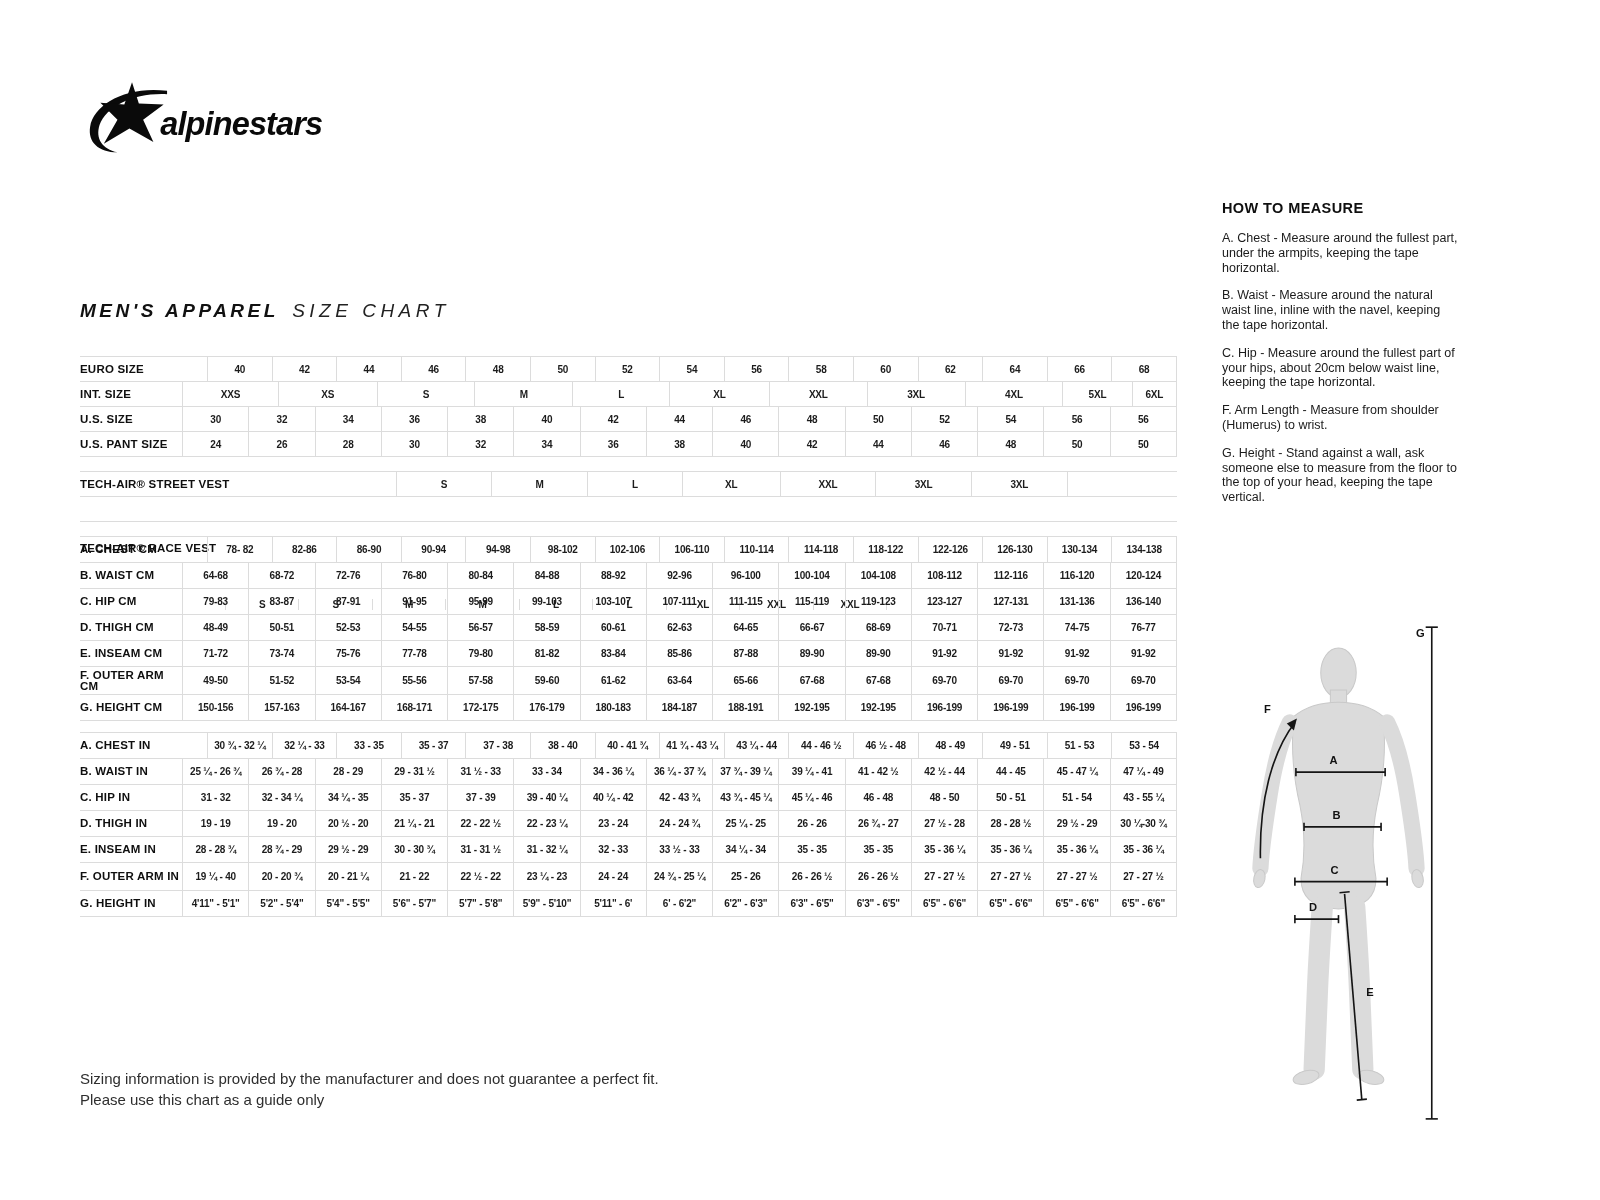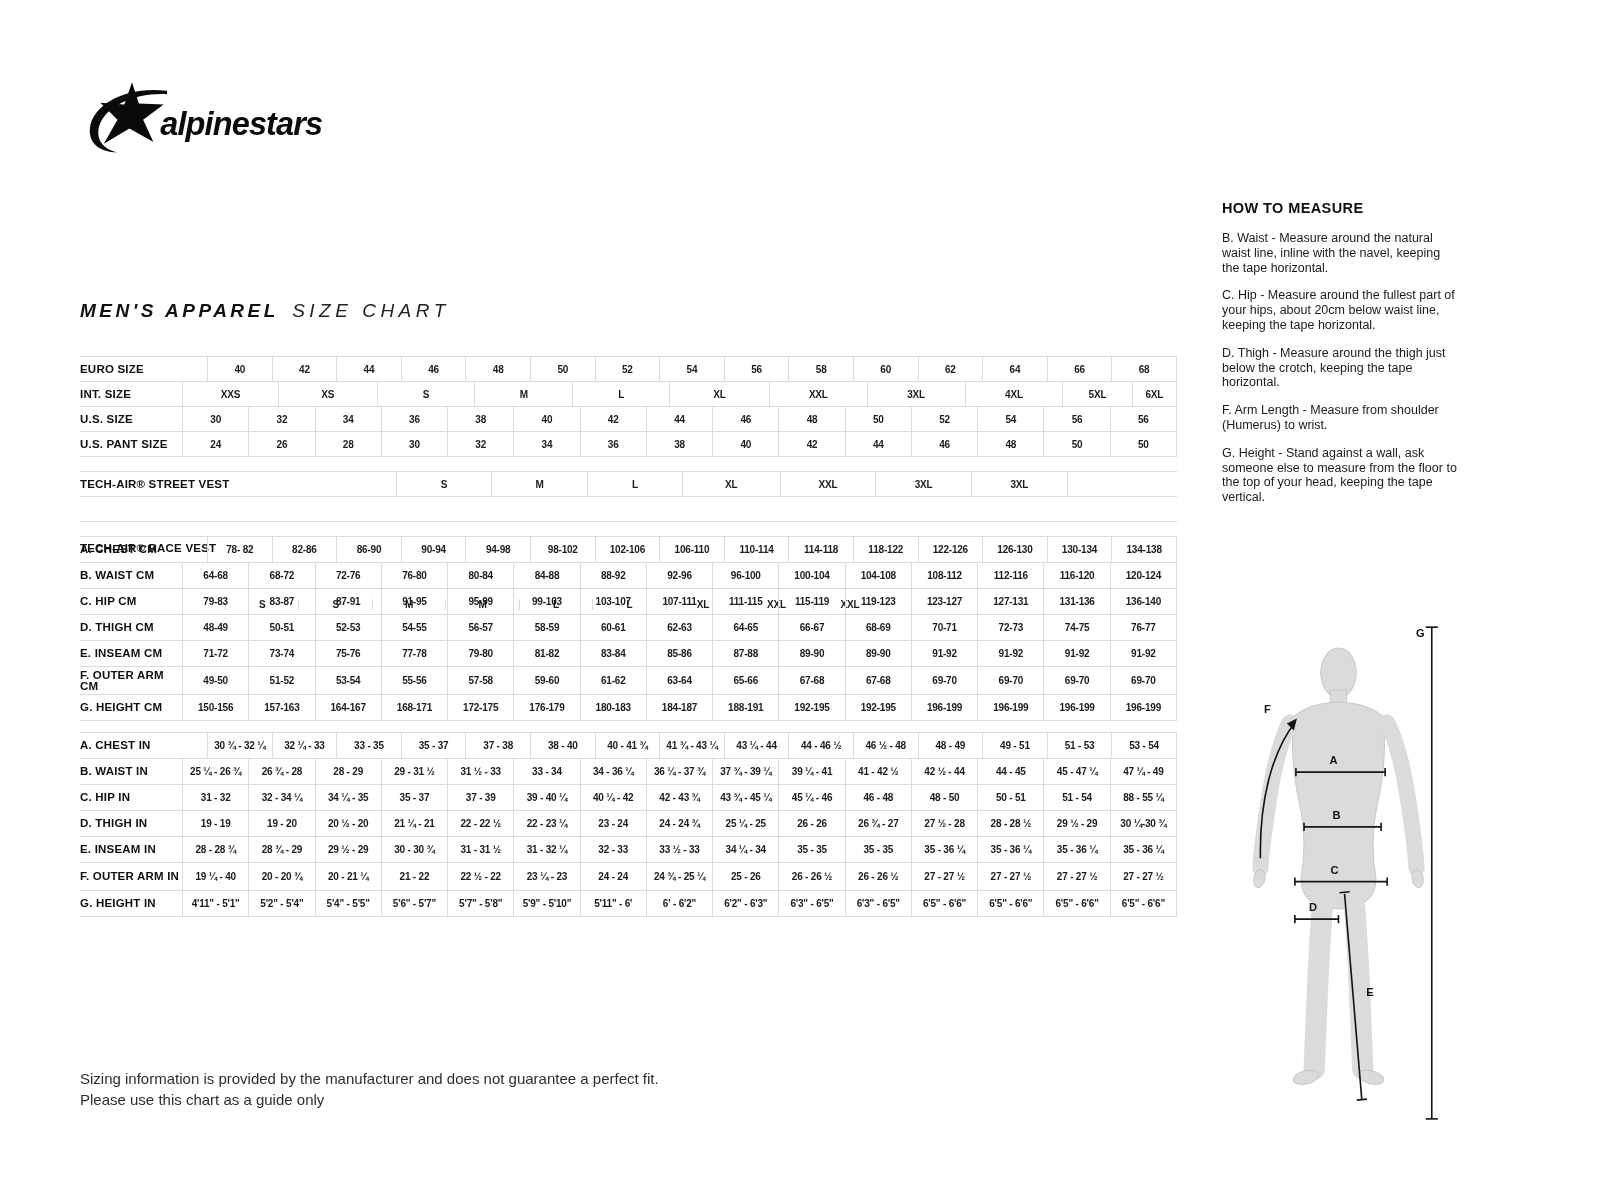--- a/index.html
+++ b/index.html
@@ -395,21 +395,21 @@
           <div class="t-cell bl" style="flex: 66.33 0 0px;">37 - 39</div>
           <div class="t-cell bl" style="flex: 66.33 0 0px;">39 - 40 ¼</div>
           <div class="t-cell bl" style="flex: 66.33 0 0px;">40 ¼ - 42</div>
           <div class="t-cell bl" style="flex: 66.33 0 0px;">42 - 43 ¾</div>
           <div class="t-cell bl" style="flex: 66.33 0 0px;">43 ¾ - 45 ¼</div>
           <div class="t-cell bl" style="flex: 66.33 0 0px;">45 ¼ - 46</div>
           <div class="t-cell bl" style="flex: 66.33 0 0px;">46 - 48</div>
           <div class="t-cell bl" style="flex: 66.33 0 0px;">48 - 50</div>
           <div class="t-cell bl" style="flex: 66.33 0 0px;">50 - 51</div>
           <div class="t-cell bl" style="flex: 66.33 0 0px;">51 - 54</div>
-          <div class="t-cell bl br" style="flex: 66.33 0 0px;">88 - 55 ¼</div>
+          <div class="t-cell bl br" style="flex: 66.33 0 0px;">43 - 55 ¼</div>
         </div>
       </div>
       <div class="t-row" style="height: 25px;">
         <div class="t-label">
           <span class="lbl">D. THIGH IN</span>
         </div>
         <div class="t-cells">
           <div class="t-cell bl" style="flex: 66.33 0 0px;">19 - 19</div>
           <div class="t-cell bl" style="flex: 66.33 0 0px;">19 - 20</div>
           <div class="t-cell bl" style="flex: 66.33 0 0px;">20 ½ - 20</div>
@@ -492,23 +492,23 @@
           <div class="t-cell bl" style="flex: 66.33 0 0px;">6'5" - 6'6"</div>
           <div class="t-cell bl br" style="flex: 66.33 0 0px;">6'5" - 6'6"</div>
         </div>
       </div>
     </div>
   </div>
 
 <div class="measure">
   <div class="m-head">HOW TO MEASURE</div>
   <div id="measure-list">
+      <div class="m-item">A. Chest - Measure around the fullest part, under the armpits, keeping the tape horizontal.</div>
       <div class="m-item">B. Waist - Measure around the natural waist line, inline with the navel, keeping the tape horizontal.</div>
       <div class="m-item">C. Hip - Measure around the fullest part of your hips, about 20cm below waist line, keeping the tape horizontal.</div>
-      <div class="m-item">D. Thigh - Measure around the thigh just below the crotch, keeping the tape horizontal.</div>
       <div class="m-item">F. Arm Length - Measure from shoulder (Humerus) to wrist.</div>
       <div class="m-item">G. Height - Stand against a wall, ask someone else to measure from the floor to the top of your head, keeping the tape vertical.</div>
     </div>
 </div>
 
 <div class="diagram">
   <svg width="215" height="512" viewBox="0 0 210 505">
 
     <g fill="#dbdbdb" stroke="#c9c9c9" stroke-width="1">
       <ellipse cx="104" cy="57" rx="17.5" ry="24.5"></ellipse>

